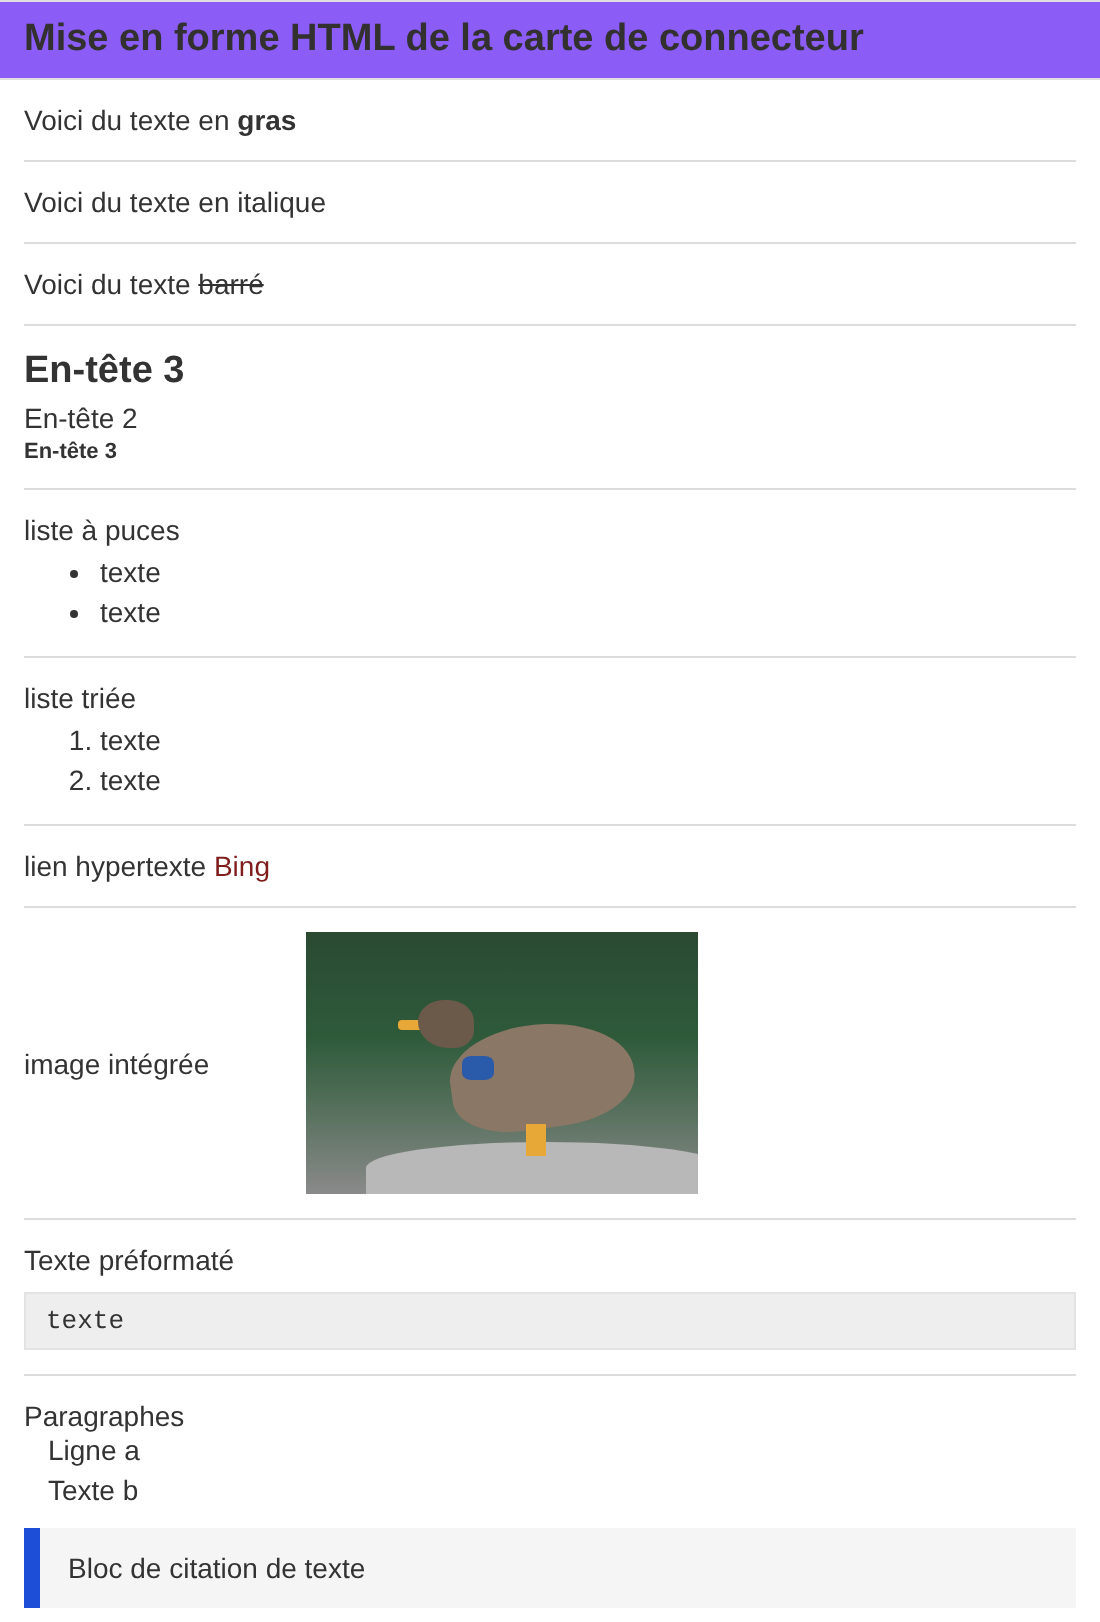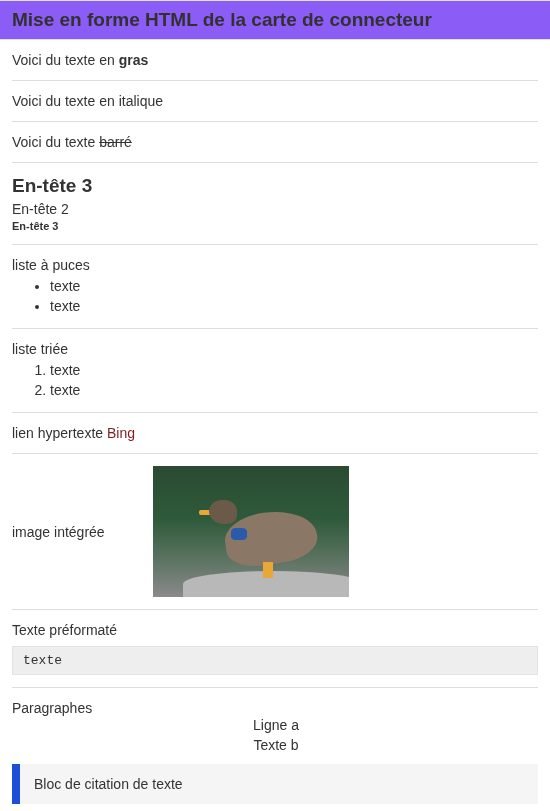--- a/index.html
+++ b/index.html
@@ -91,21 +91,21 @@
     border-radius: 30%;
   }
   .pre {
     background: #eee;
     border: 1px solid #e3e3e3;
     padding: 6px 10px;
     margin-top: 8px;
     font-family: "Courier New", monospace;
     font-size: 13px;
   }
-  .para-line { margin-left: 2px; line-height: 1.4; text-align: center; }
+  .para-line { margin-left: 12px; line-height: 1.4; }
   blockquote {
     border-left: 8px solid #1d4ed8;
     background: #f5f5f5;
     padding: 12px 14px;
     margin-top: 8px;
     font-size: 14px;
   }
 </style>
 </head>
 <body>

